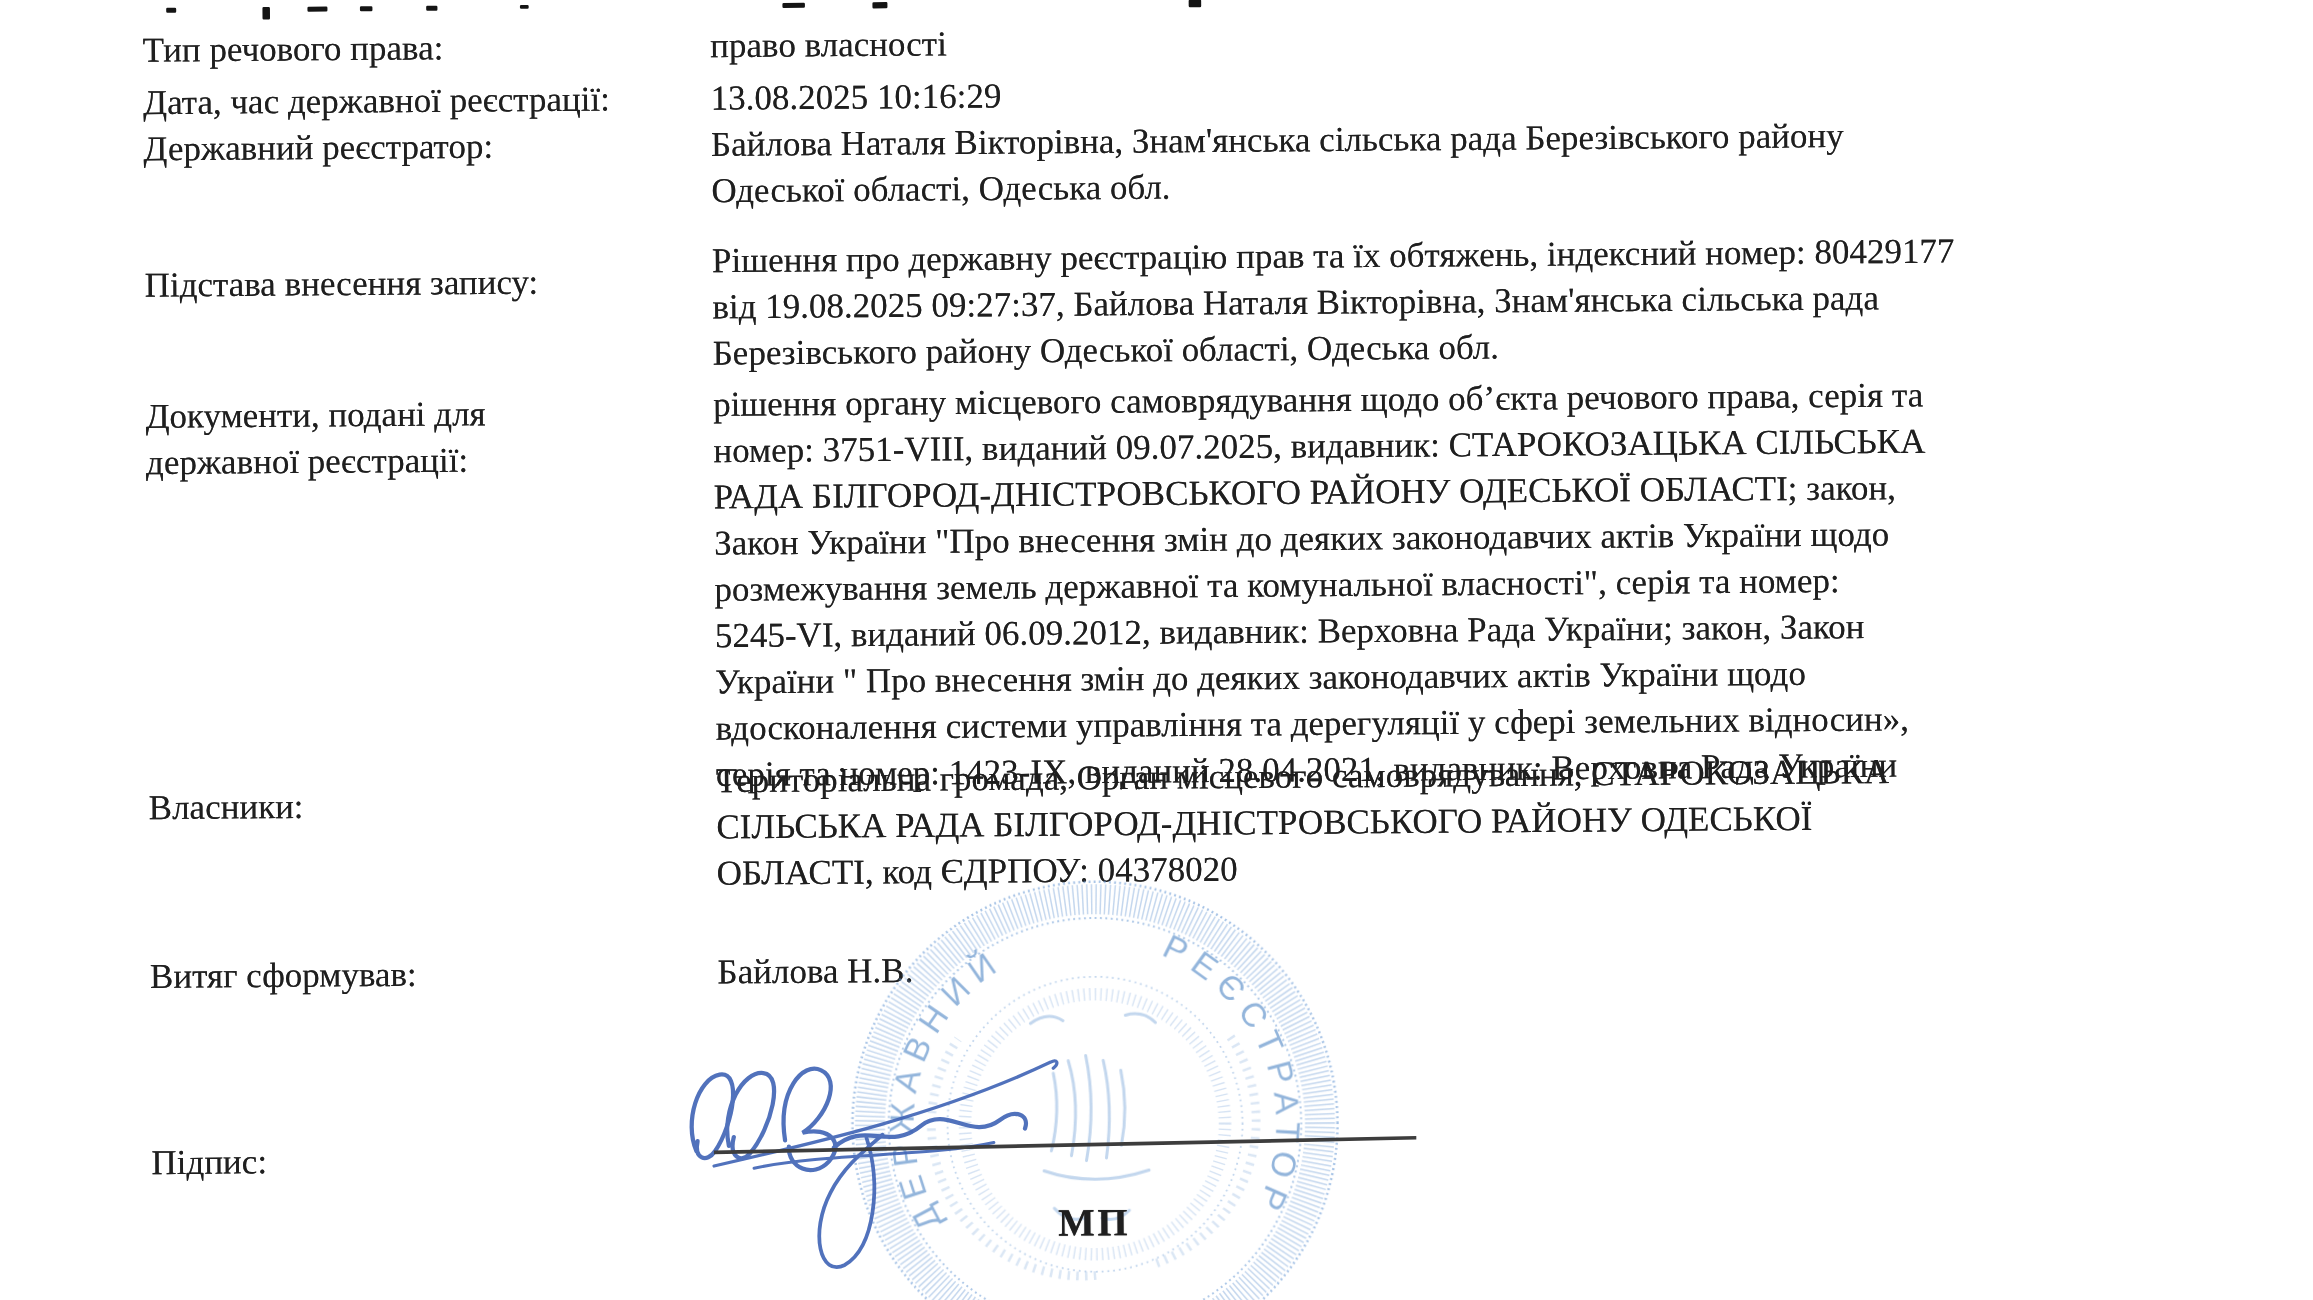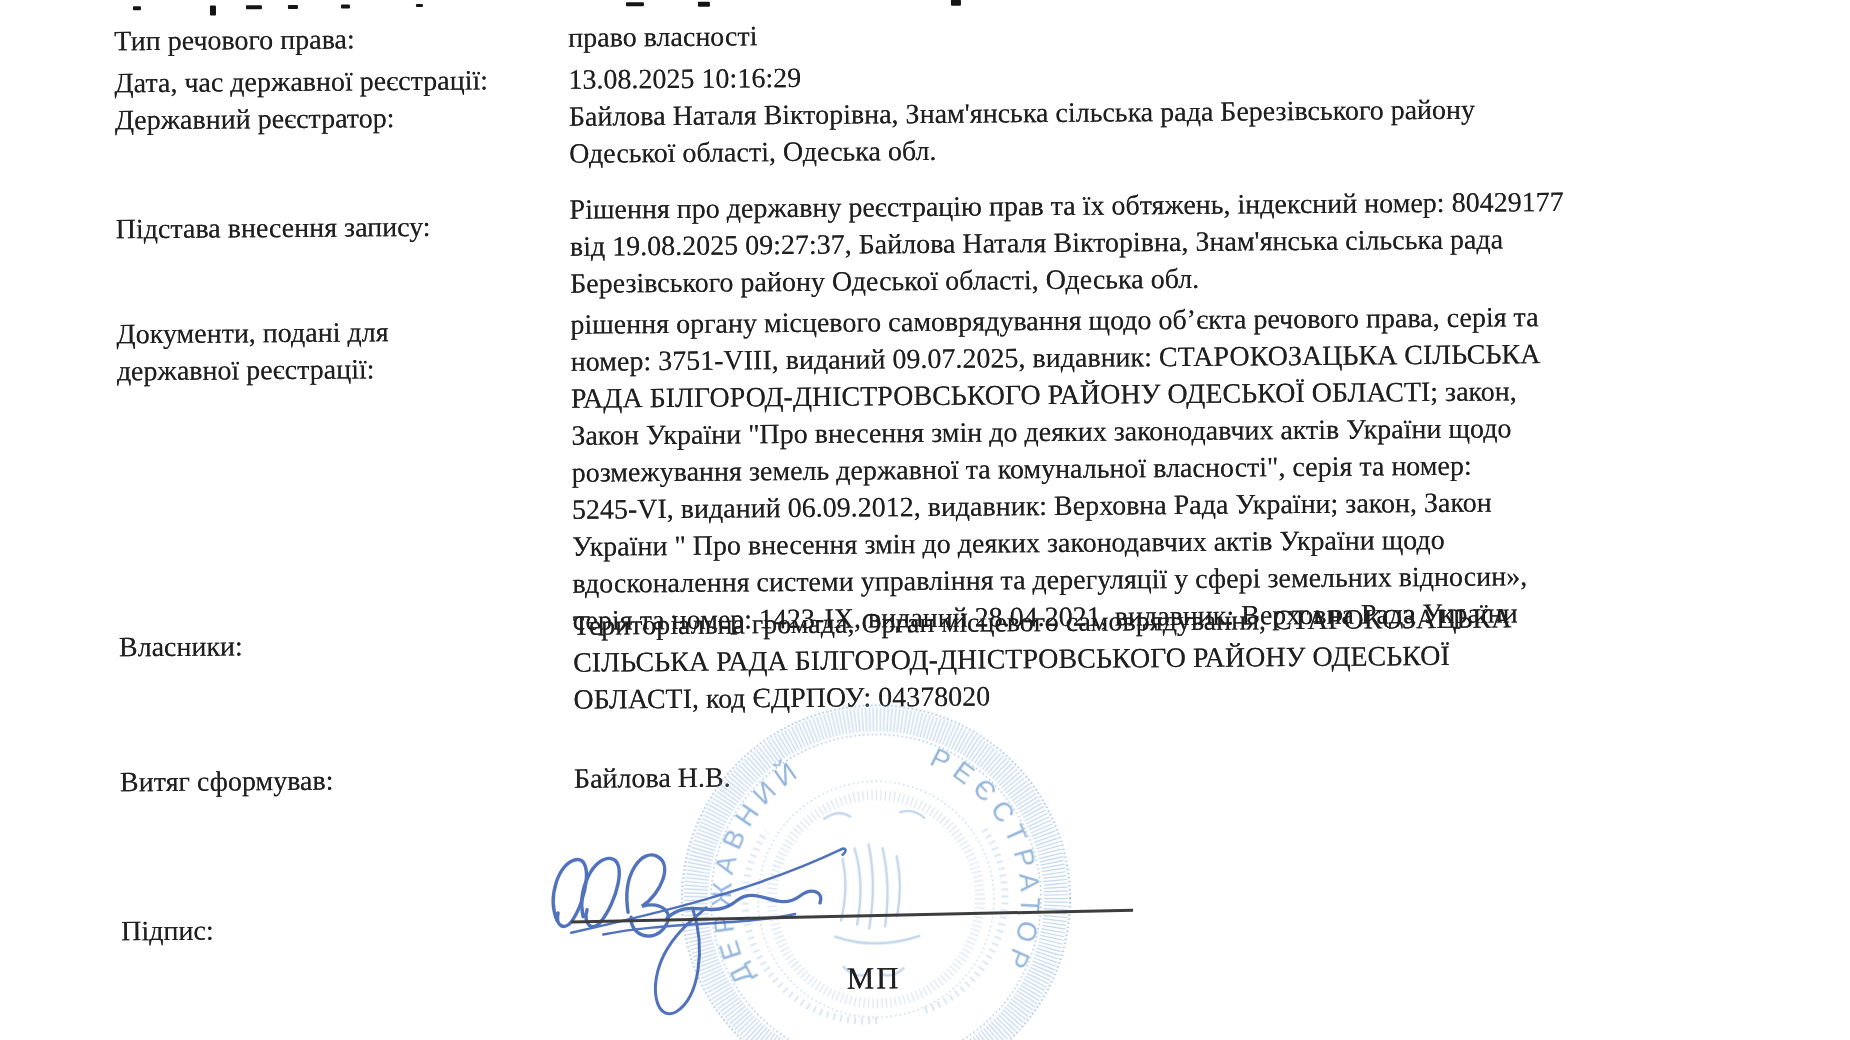--- a/index.html
+++ b/index.html
@@ -37,21 +37,21 @@
   .sig-line{
     position:absolute;left:568px;top:914px;width:562px;height:3px;
     background:#3d3d3d;transform:rotate(-0.75deg);
   }
   .sig-svg{position:absolute;left:540px;top:800px;width:340px;height:240px;}
   .stamp-svg{
     position:absolute;left:672px;top:698px;width:402px;height:402px;
     opacity:0.82;filter:blur(0.3px);
   }
   .mp{
-    position:absolute;left:843px;top:960px;font-size:31px;font-weight:normal;
+    position:absolute;left:843px;top:960px;font-size:31px;font-weight:bold;
     letter-spacing:2px;text-shadow:0 0 0.6px rgba(20,20,20,.8);
   }
 </style>
 </head>
 <body>
 
 <div class="doc">
 
   <div id="top-fragments">
       <span style="left: 137px; width: 8px; height: 4px;"></span>

